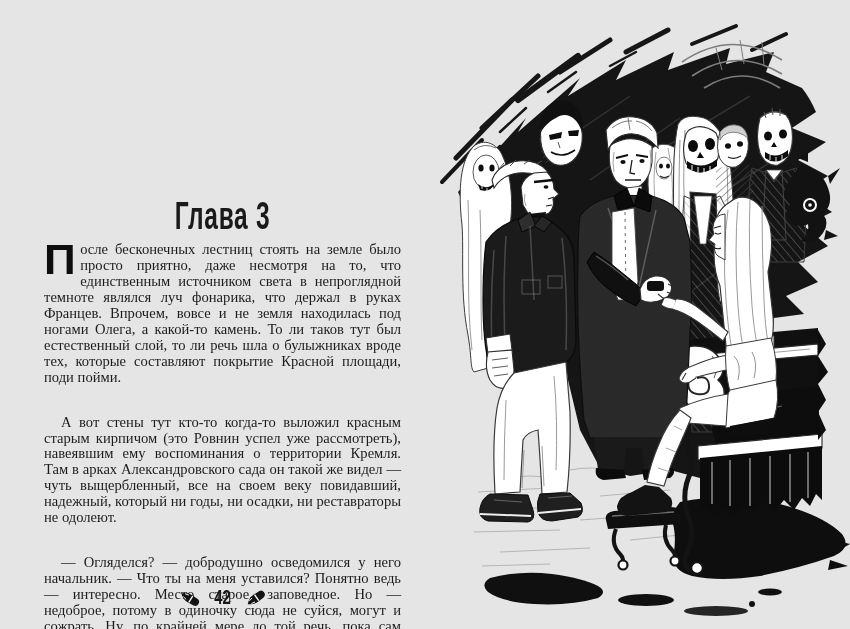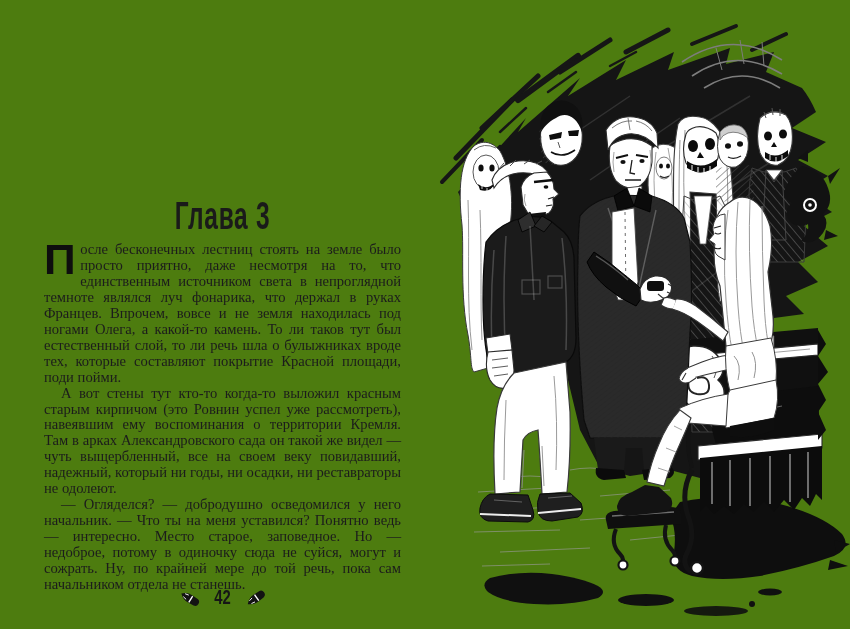--- a/index.html
+++ b/index.html
@@ -1,25 +1,25 @@
 <!DOCTYPE html>
 <html><head>
 <meta charset="utf-8">
 <style>
   html,body{margin:0;padding:0;background:#ffffff;}
-  .book{position:relative;width:850px;height:629px;background:#4d7c0f;overflow:hidden;
+  .book{position:relative;width:850px;height:629px;background:#e5e5e5;overflow:hidden;
         font-family:"Liberation Serif", serif;color:#1c1c1c;}
   .left-page{position:absolute;left:44px;top:0;width:357px;height:629px;}
   .chapter-title{position:absolute;top:193px;left:0;width:100%;text-align:center;
       font-family:"Liberation Sans", sans-serif;font-weight:700;font-size:35px;color:#1a1a1a;
       transform:scale(0.70,1.12);transform-origin:center top;letter-spacing:1px;}
   .body-text{position:absolute;top:242px;left:0;width:357px;
       font-size:14.6px;line-height:15.95px;text-align:justify;}
   .body-text p{margin:0;}
-  .body-text p.indent{text-indent:17px;}
+  .body-text p.indent{text-indent:17px;margin-top:29px;}
   .dropcap{float:left;font-family:"Liberation Sans", sans-serif;font-weight:800;
       font-size:42px;line-height:31px;padding:2px 6px 0 0;color:#0e0e0e;
       transform:scale(1.05,1.0);transform-origin:left top;}
   .page-footer{position:absolute;top:587px;left:0;width:100%;display:flex;
       align-items:center;justify-content:center;gap:11px;}
   .page-number{font-family:"Liberation Sans", sans-serif;font-weight:700;font-size:19px;
       color:#161616;transform:scale(0.78,1.05);}
   .bullet{width:23px;height:15px;display:block;}
   .bullet.left{transform:rotate(32deg);}
   .bullet.right{transform:rotate(-36deg);}

